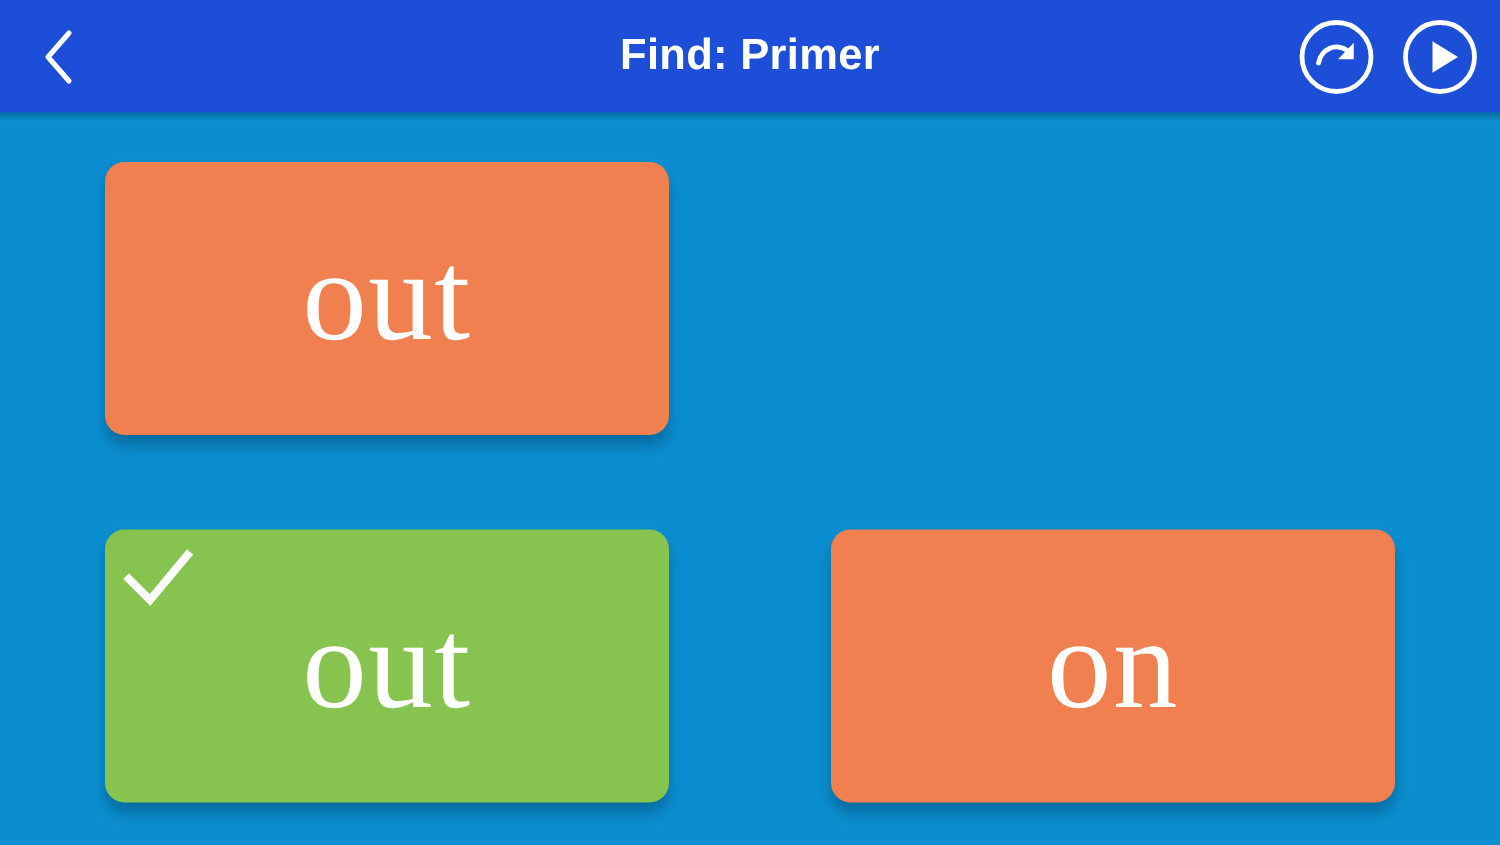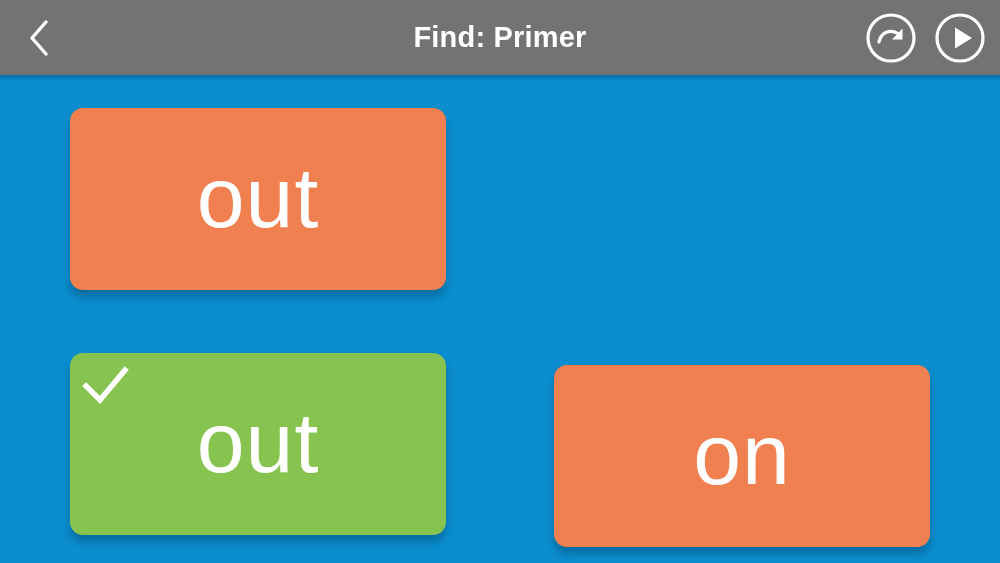--- a/index.html
+++ b/index.html
@@ -22,21 +22,21 @@
     overflow: hidden;
   }
 
   
   .header {
     position: absolute;
     left: 0;
     top: 0;
     width: 1000px;
     height: 75px;
-    background: #737373;
+    background: #1d4ed8;
     box-sizing: border-box;
     display: flex;
     align-items: center;
     z-index: 5;
   }
   .header-shadow {
     position: absolute;
     left: 0;
     top: 75px;
     width: 1000px;
@@ -115,25 +115,26 @@
     display: flex;
     align-items: center;
     justify-content: center;
     color: #ffffff;
     font-size: 86px;
     font-weight: 300;
     letter-spacing: 1px;
     line-height: 1;
     padding-bottom: 4px;
     box-sizing: border-box;
+    font-family: Liberation Serif, serif;
   }
   .card.pos-0 { left: 70px;  top: 33px;  }
   .card.pos-1 { left: 554px; top: 33px;  }
   .card.pos-2 { left: 70px;  top: 278px; }
-  .card.pos-3 { left: 554px; top: 278px; margin-top: 12px; }
+  .card.pos-3 { left: 554px; top: 278px; }
 
   .card.state-default  { background: #f0804f; }
   .card.state-selected { background: #87c44f; }
 
   .check-mark {
     position: absolute;
     left: 10px;
     top: 6px;
     width: 56px;
     height: 52px;

